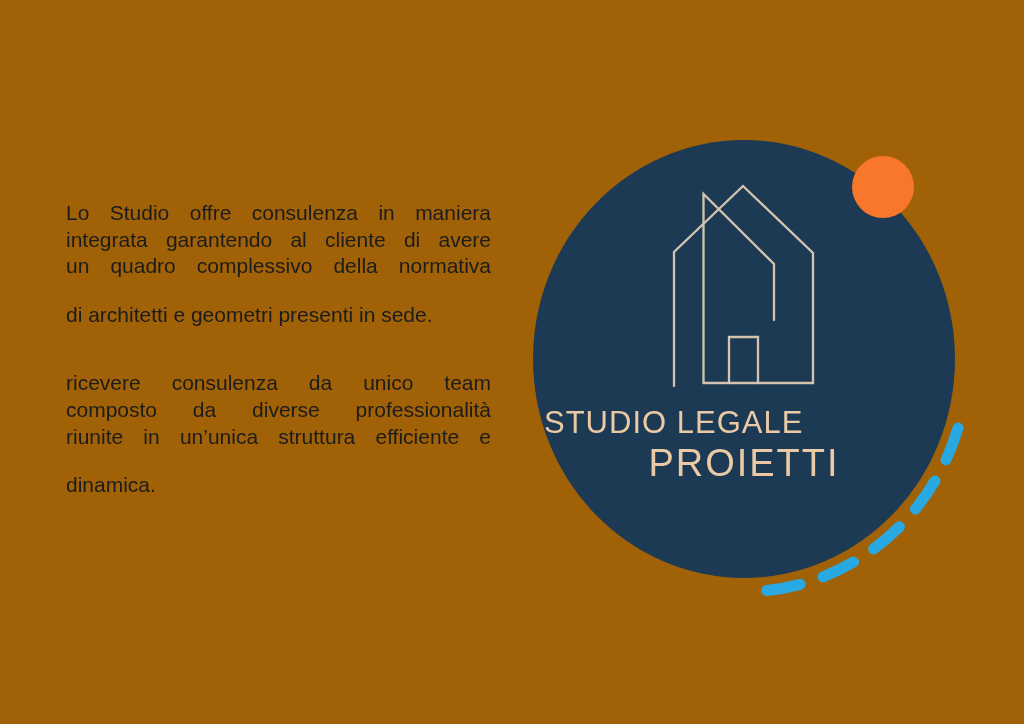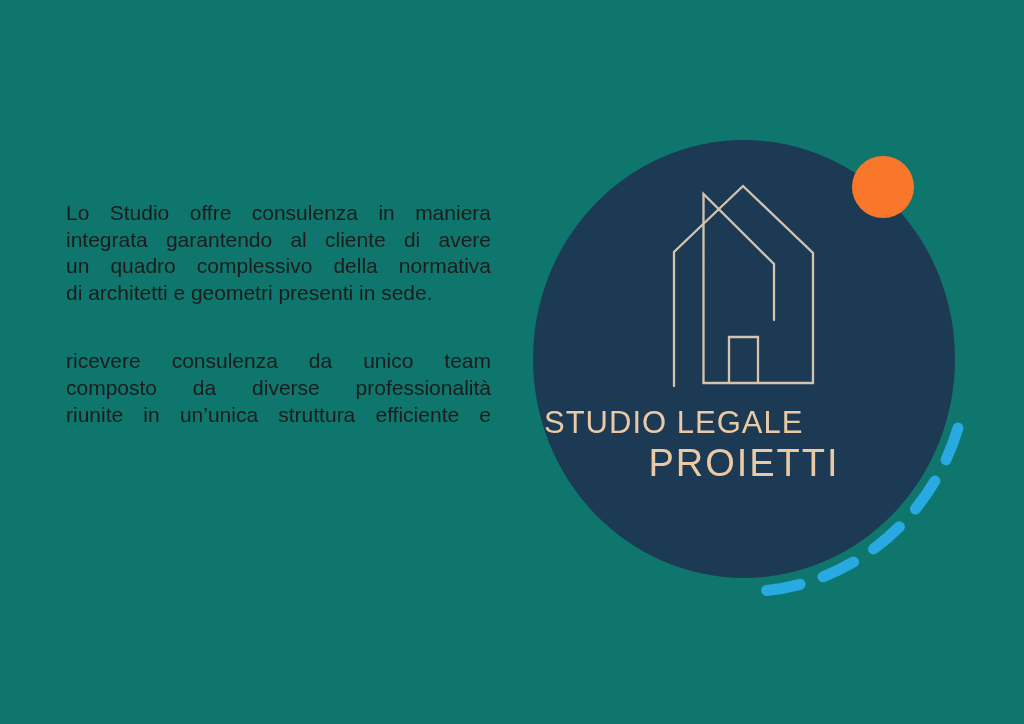--- a/index.html
+++ b/index.html
@@ -8,40 +8,41 @@
     width: 1024px;
     height: 724px;
     background: #ffffff;
     font-family: "Liberation Sans", sans-serif;
     overflow: hidden;
   }
   .slide {
     position: relative;
     width: 1024px;
     height: 724px;
-    background: #0f766e;
+    background: #a16207;
   }
 
   
   .intro {
     position: absolute;
     left: 66px;
     top: 200px;
     width: 425px;
     color: #1c1c1c;
     font-size: 21px;
     line-height: 26.6px;
   }
   .intro .para2 { margin-top: 42px; }
   .jline {
     text-align: justify;
     text-align-last: justify;
   }
   .jline.last {
     text-align-last: left;
+    margin-top: 22px;
   }
 
   
   .logo-svg {
     position: absolute;
     left: 0;
     top: 0;
     width: 1024px;
     height: 724px;
   }
@@ -76,20 +77,21 @@
     <div class="para1">
       <div class="jline">Lo Studio offre consulenza in maniera</div>
       <div class="jline">integrata garantendo al cliente di avere</div>
       <div class="jline">un quadro complessivo della normativa</div>
       <div class="jline last">di architetti e geometri presenti in sede.</div>
     </div>
     <div class="para2">
       <div class="jline">ricevere consulenza da unico team</div>
       <div class="jline">composto da diverse professionalità</div>
       <div class="jline">riunite in un’unica struttura efficiente e</div>
+      <div class="jline last">dinamica.</div>
     </div>
   </div>
 
   <svg class="logo-svg" viewBox="0 0 1024 724">
 
     <ellipse cx="744" cy="359" rx="211" ry="219" fill="#1d3a55"></ellipse>
 
     <g fill="none" stroke-width="2.3" stroke-linecap="round" stroke-linejoin="miter">
       <path d="M 674 386 L 674 252 L 743 186 L 813 253 L 813 383 L 703.5 383" stroke="#d4c3ae"></path>
       <path d="M 703.5 383 L 703.5 194 L 774 264 L 774 320" stroke="#d4c3ae"></path>

